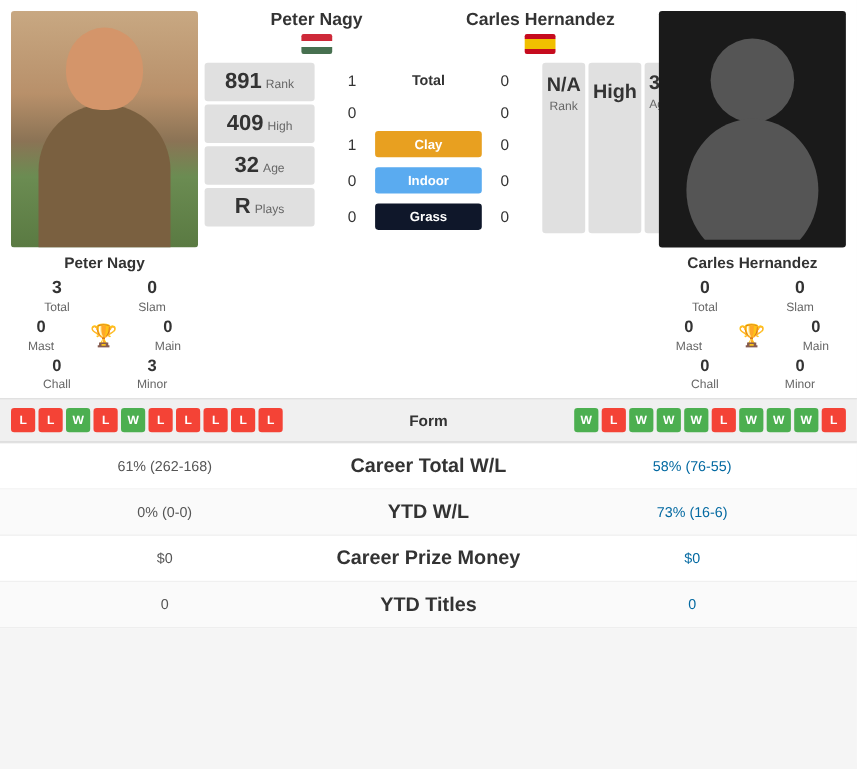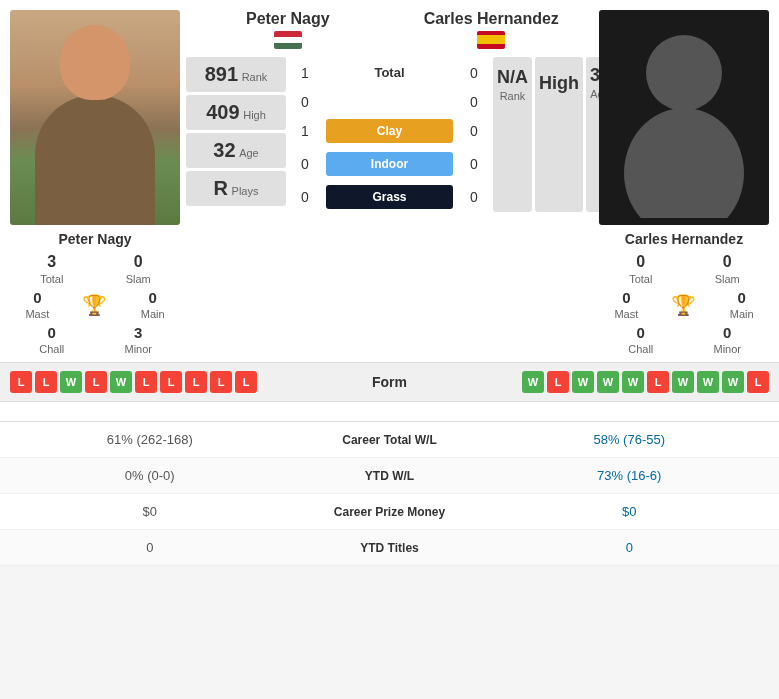--- a/index.html
+++ b/index.html
@@ -37,41 +37,40 @@
     .form-badge.L { background: #f44336; }
 
     .form-label {
       font-weight: bold;
       font-size: 14px;
     }
 
     
     .stats-rows {
       border-top: 1px solid #ddd;
-      margin-top: 19px;
     }
     .stats-row {
       display: flex;
       align-items: center;
       padding: 10px 10px;
       border-bottom: 1px solid #eee;
     }
     .stats-row:nth-child(even) {
       background: #fafafa;
     }
     .stats-row-left {
       flex: 1;
       text-align: center;
       color: #555;
     }
     .stats-row-center {
       width: 200px;
       text-align: center;
       font-weight: bold;
-      font-size: 12px;
+      font-size: 18px;
     }
     .stats-row-right {
       flex: 1;
       text-align: center;
       color: #0369a1;
     }
 
     .flag-hu {
       display: inline-block;
       width: 28px;
@@ -141,21 +140,21 @@
           </div>
         </div>
         <div style="flex:1; text-align:center;">
           <div style="font-size:16px; font-weight:bold;">Carles Hernandez</div>
           <div style="margin-top:3px; display:flex; justify-content:center;">
             <span class="flag-es"></span>
           </div>
         </div>
       </div>
 
-      <div style="display:flex; gap:4px; align-items:stretch;">
+      <div style="display:flex; gap:19px; align-items:stretch;">
 
         <div style="width:100px; display:flex; flex-direction:column; gap:3px;">
           <div class="stat-card">
             <span class="sv">891</span>
             <span class="sl">Rank</span>
           </div>
           <div class="stat-card">
             <span class="sv">409</span>
             <span class="sl">High</span>
           </div>

